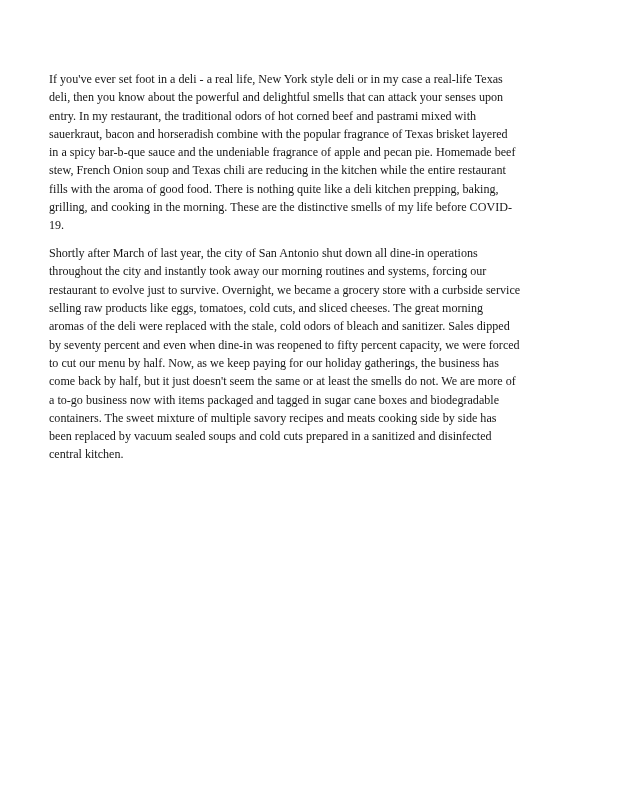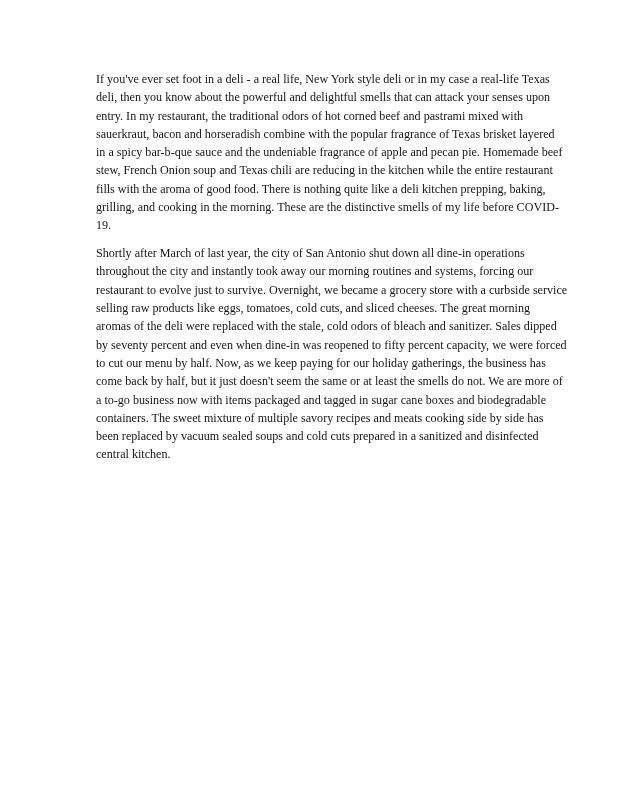--- a/index.html
+++ b/index.html
@@ -6,21 +6,21 @@
     margin: 0;
     padding: 0;
     background: #ffffff;
   }
   .page {
     position: relative;
     width: 618px;
     height: 800px;
     background: #ffffff;
     box-sizing: border-box;
-    padding: 70px 72px 0 96px;
+    padding: 70px 72px 0 49px;
     overflow: hidden;
   }
   .doc-body {
     font-family: "Liberation Serif", "DejaVu Serif", serif;
     font-size: 12.1px;
     line-height: 18.3px;
     color: #161616;
     text-align: left;
   }
   .para {

